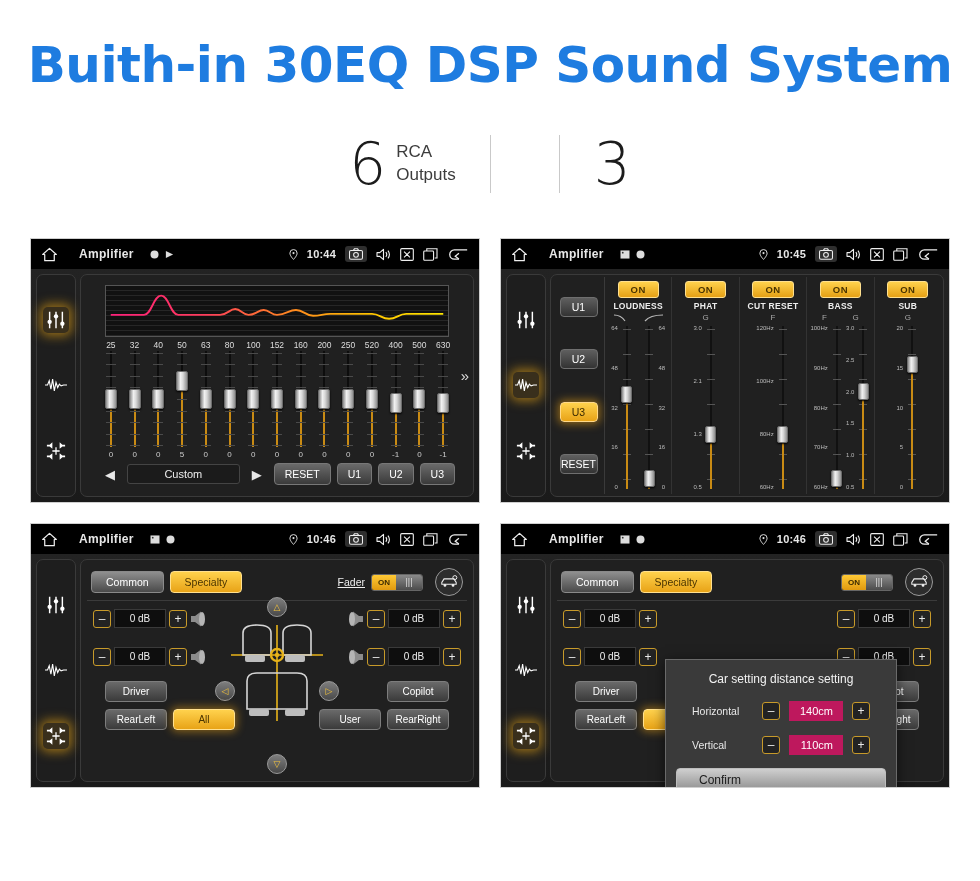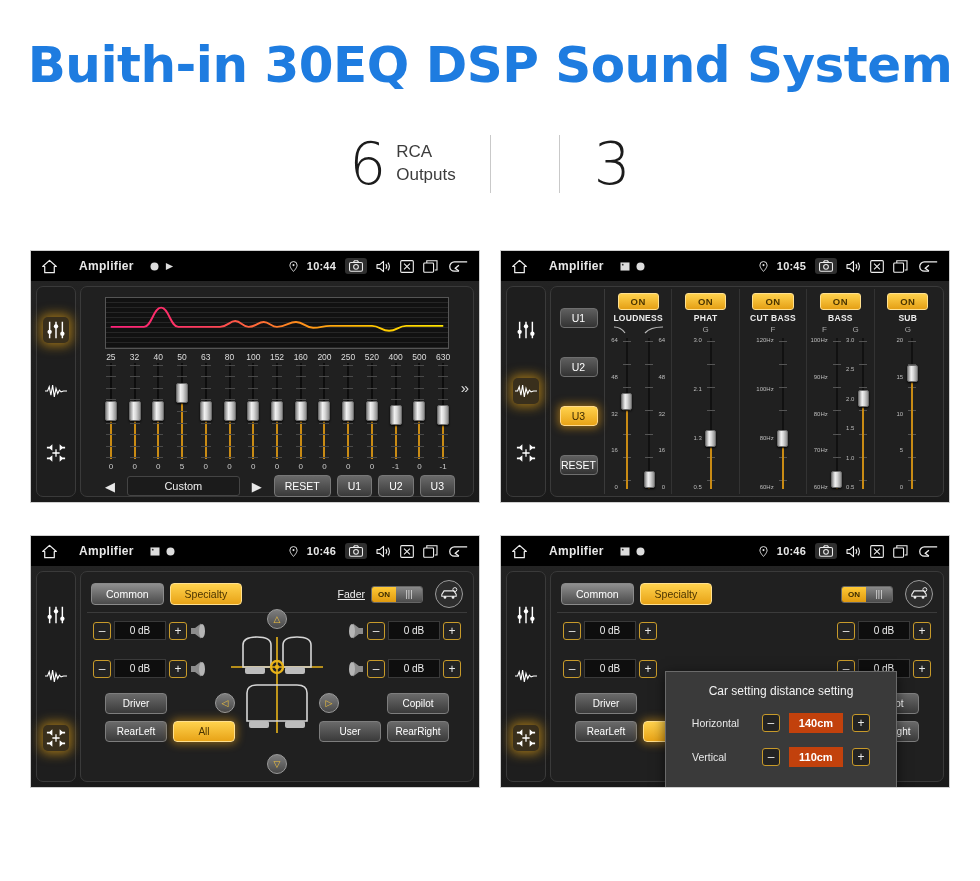--- a/index.html
+++ b/index.html
@@ -59,21 +59,20 @@
     display: grid;
     grid-template-columns: 450px 450px;
     grid-template-rows: 265px 265px;
     gap: 20px 20px;
   }
   .panel {
     background: #191919;
     border: 1px solid #cfcfcf;
     position: relative;
     overflow: hidden;
-    margin-top: 12px;
   }
 
   
   .statusbar {
     height: 30px;
     background: #000;
     display: flex;
     align-items: center;
     padding: 0 10px;
     color: #e8e8e8;
@@ -259,22 +258,22 @@
 
   
   .dialog {
     position:absolute; left: 108px; top: 58px; width: 232px;
     background:#3a3a3a; border:1px solid #6a6a6a; padding: 12px 10px;
     z-index: 20; box-shadow: 0 3px 12px rgba(0,0,0,.6);
   }
   .dlg-title { color:#f2f2f2; font-size:12px; text-align:center; margin-bottom:14px; }
   .dlg-row { display:flex; align-items:center; justify-content:center; gap:8px; margin-bottom:12px;}
   .dlg-lbl { color:#e8e8e8; font-size:10.5px; width: 62px; }
-  .dlg-val { background:#c2410c; border:1px solid #3a3a3a; color:#fff;
-             font-size:11px; padding: 4px 10px; min-width:56px; text-align:left;font-weight:bold;}
+  .dlg-val { background:#be185d; border:1px solid #3a3a3a; color:#fff;
+             font-size:11px; padding: 4px 10px; min-width:56px; text-align:right;}
   .dlg-confirm {
     display:block; margin: 2px auto 0; background: linear-gradient(180deg,#cfcfcf,#8e8e8e);
     border:1px solid #bdbdbd; border-radius:4px; color:#1b1b1b; font-size:12px;
     padding: 4px 22px;
   }
 </style>
 </head>
 <body>
 
 <div class="page-title">Buith-in 30EQ DSP Sound System</div>
@@ -878,21 +877,21 @@
                         <i style="top:93%"></i>
                       </div>
                       <div class="vs-fill" style="top:66%"></div>
                       <div class="vs-knob" style="top:calc(66% - 8px)"></div>
                     </div>
                   </div>
                 </div>
               </div>
               <div class="dsp-col">
                 <div class="on-pill">ON</div>
-                <div class="dsp-name">CUT BASS</div>
+                <div class="dsp-name">CUT RESET</div>
                 <div class="fg-row">
                   <span class="fg-lbl">F</span>
                 </div>
                 <div class="vsliders">
                   <div class="vs">
                     <div class="vs-scale">
                       <div>120Hz</div>
                       <div>100Hz</div>
                       <div>80Hz</div>
                       <div>60Hz</div>
@@ -1357,19 +1356,20 @@
               <div class="db-pm">–</div>
               <div class="dlg-val">140cm</div>
               <div class="db-pm">+</div>
             </div>
             <div class="dlg-row">
               <div class="dlg-lbl">Vertical</div>
               <div class="db-pm">–</div>
               <div class="dlg-val">110cm</div>
               <div class="db-pm">+</div>
             </div>
+            <div class="dlg-confirm">Confirm</div>
           </div>
         </div>
       </div>
     </div>
   </div>
 
 </div>
 
 </body></html>

